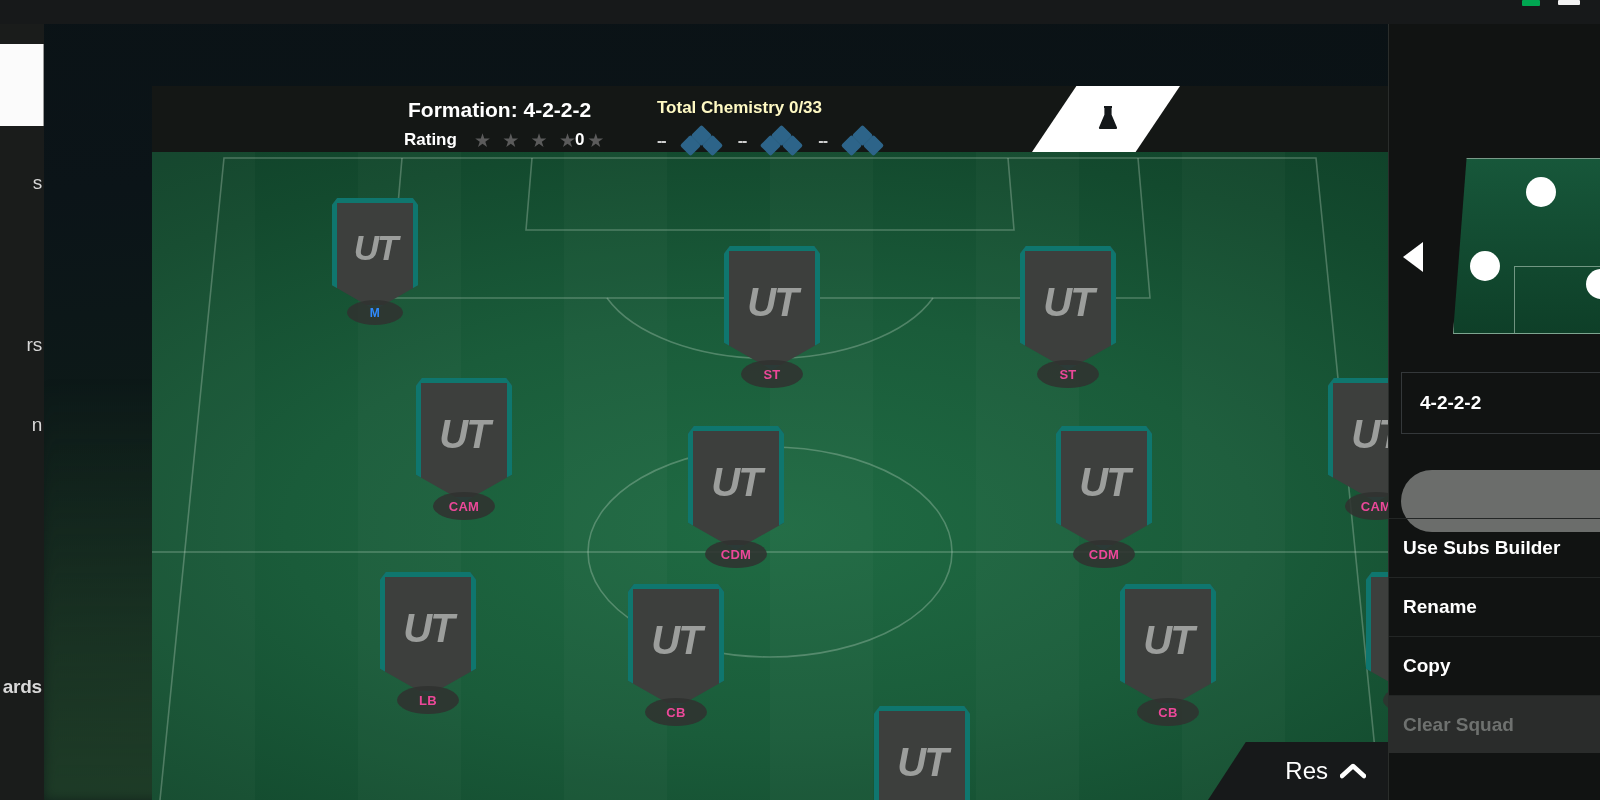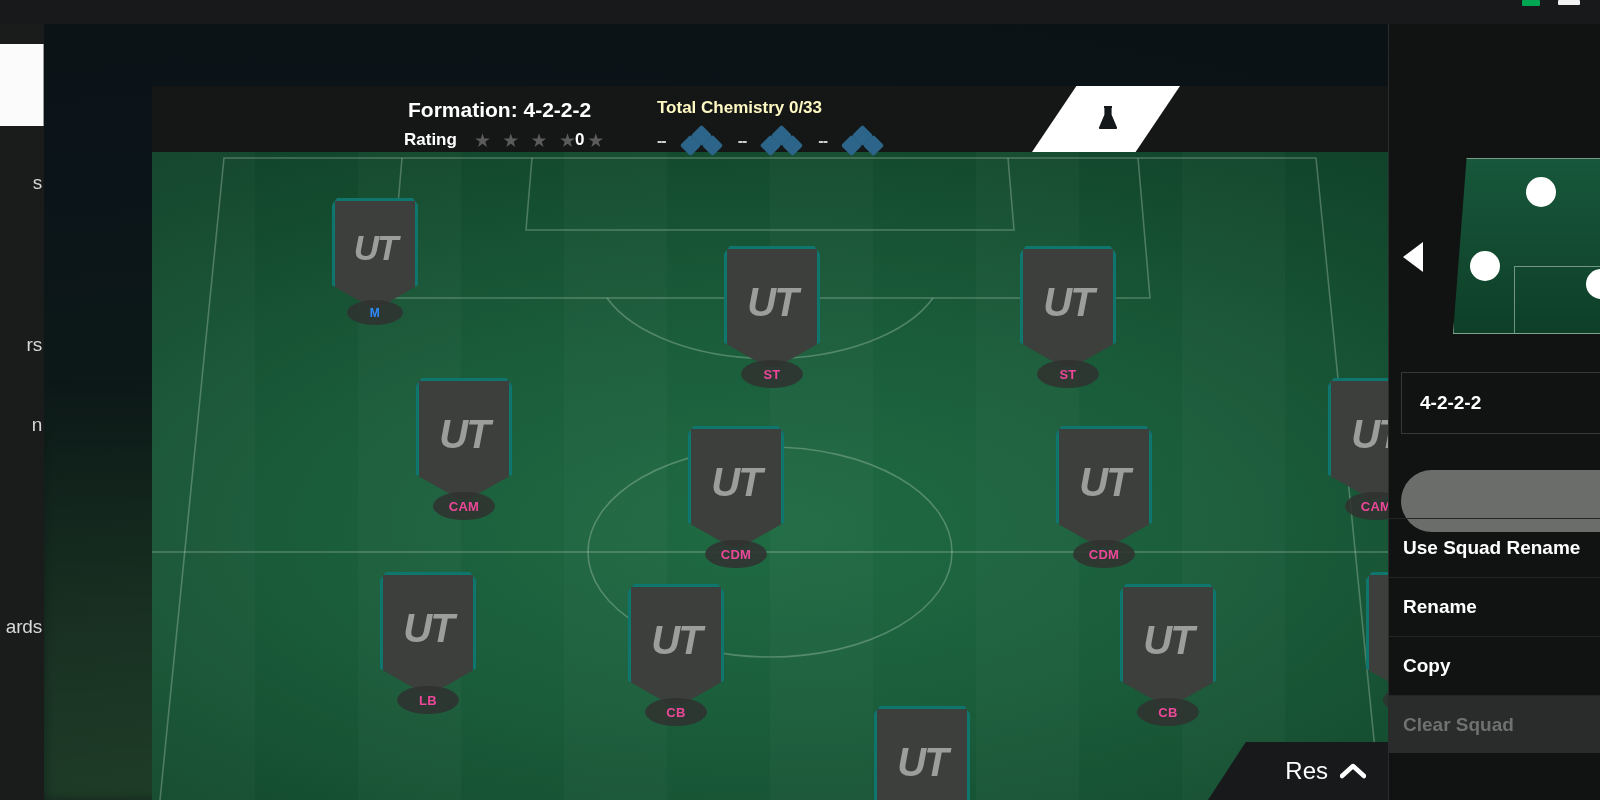--- a/index.html
+++ b/index.html
@@ -121,21 +121,21 @@
   .lines path, .lines line, .lines ellipse, .lines circle, .lines polyline {
     fill:none; stroke:rgba(205,225,210,.40); stroke-width:2;
   }
   .lines .thin { stroke:rgba(205,225,210,.30); stroke-width:1.6; }
 
   
   .player { position:absolute; z-index:12; }
   .card {
     position:relative; width:96px; height:124px;
     background:#3d3f3d;
-    border:3px solid #0f766e;
+    border:5px solid #0f766e;
     clip-path:polygon(0% 6%, 6% 0%, 94% 0%, 100% 6%, 100% 78%, 50% 100%, 0% 78%);
     display:flex; align-items:center; justify-content:center;
   }
   .ut-logo {
     font-family:"Liberation Sans", sans-serif;
     font-size:40px; font-weight:bold; font-style:italic;
     color:#9c9e9c; letter-spacing:-2px;
     transform:skewX(-6px);
     margin-top:-12px;
     user-select:none;
@@ -237,21 +237,21 @@
     <div class="rail-white-block"></div>
     <div class="rail-item" id="rail-0" style="top: 172px;">
       <span>s</span>
     </div>
     <div class="rail-item" id="rail-1" style="top: 334px;">
       <span>rs</span>
     </div>
     <div class="rail-item" id="rail-2" style="top: 414px;">
       <span>n</span>
     </div>
-    <div class="rail-item" id="rail-3" style="top: 616px;">
+    <div class="rail-item" id="rail-3" style="top: 676px; font-weight: bold;">
       <span>ards</span>
     </div>
   </div>
 
   <div class="backdrop">
     <div class="backdrop-grass"></div>
   </div>
 
   <div class="pitch-wrap">
 
@@ -428,21 +428,21 @@
     <div class="formation-box">
       <span class="formation-text">4-2-2-2</span>
     </div>
 
     <div class="squad-btn">
       
     </div>
 
     <div id="menu-layer">
         <div class="menu-item" style="top: 494px;">
-          <span class="menu-text">Use Squad Rename</span>
+          <span class="menu-text">Use Subs Builder</span>
         </div>
         <div class="menu-item" style="top: 553px;">
           <span class="menu-text">Rename</span>
         </div>
         <div class="menu-item" style="top: 612px;">
           <span class="menu-text">Copy</span>
         </div>
         <div class="menu-item disabled" style="top: 671px;">
           <span class="menu-text dim">Clear Squad</span>
         </div>

